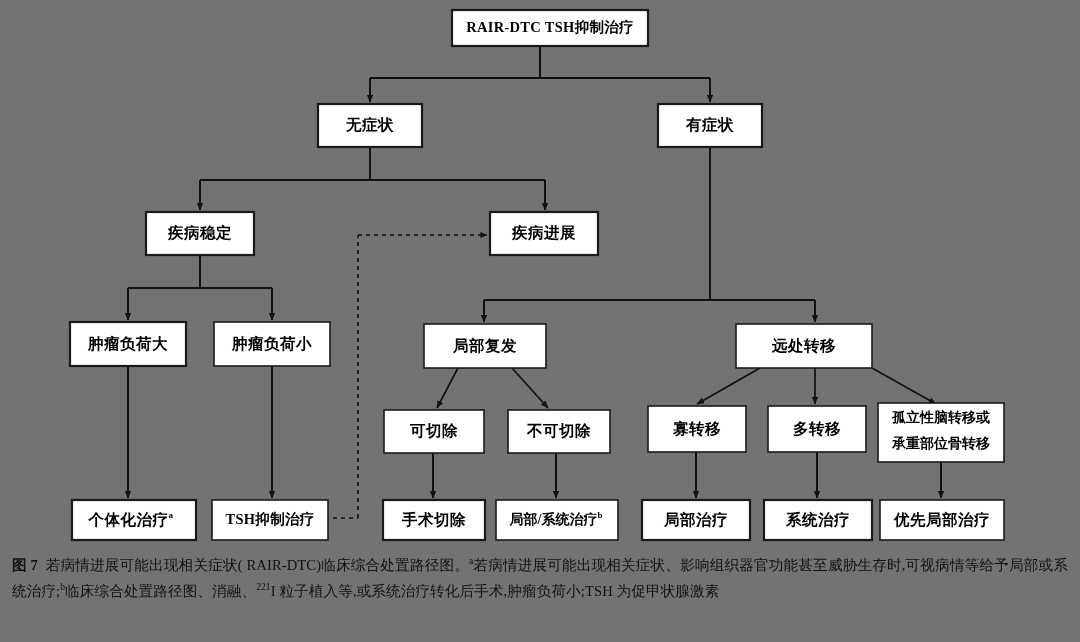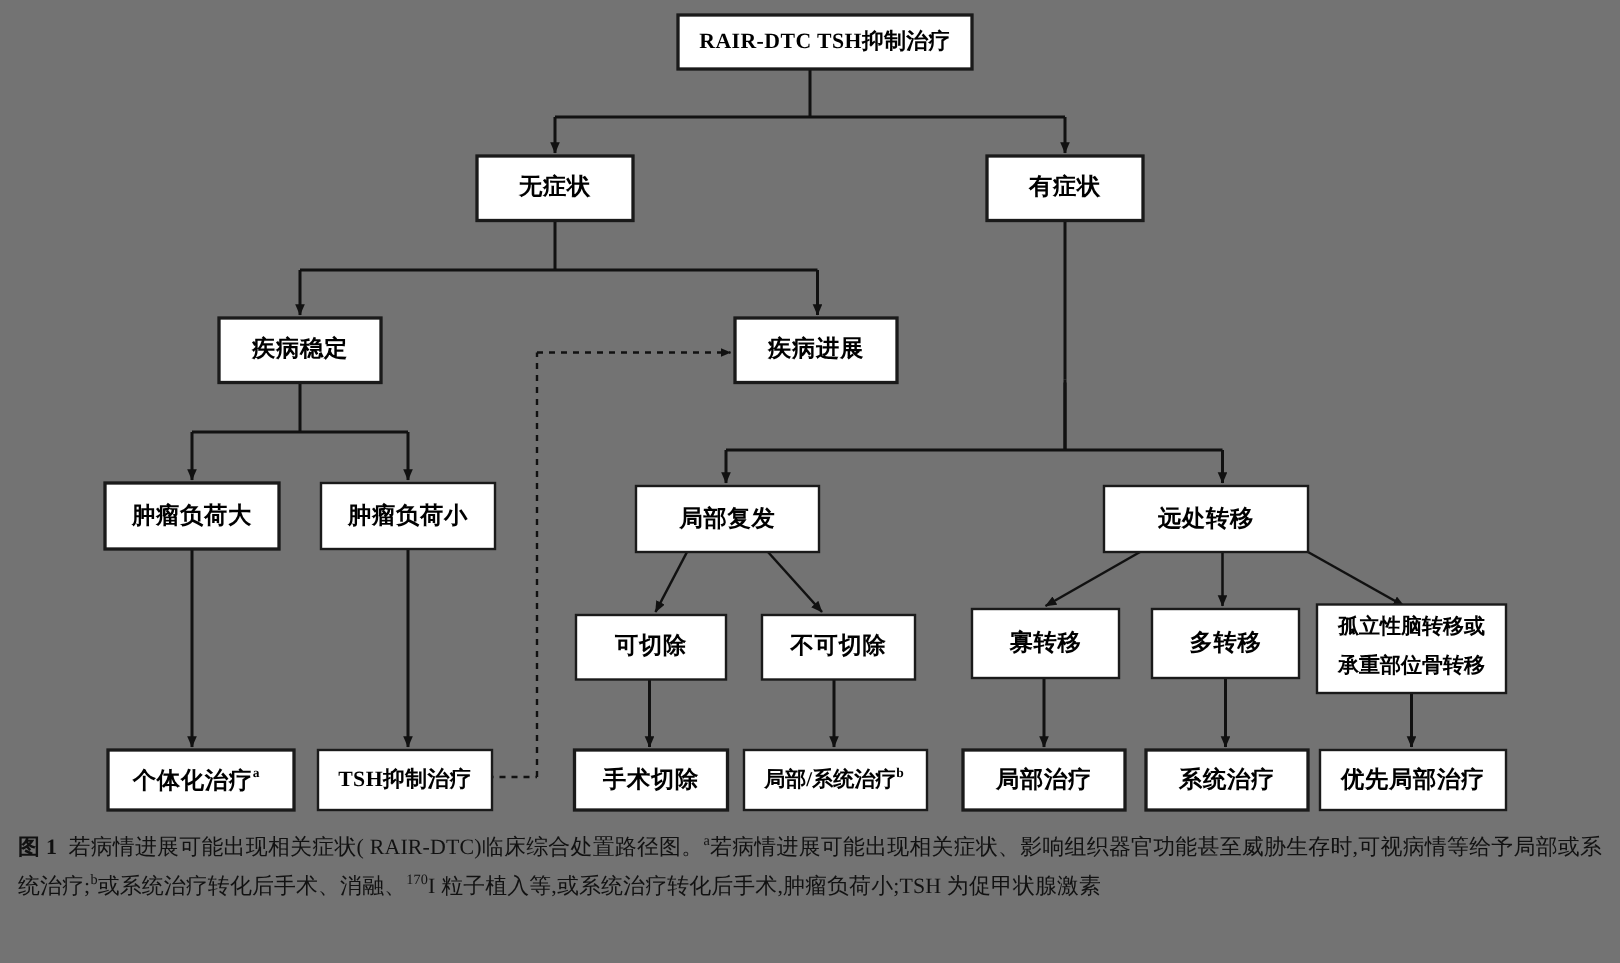--- a/index.html
+++ b/index.html
@@ -231,16 +231,16 @@
       <text class="nodetext" x="818" y="521">系统治疗</text>
     </g>
 
     <g>
       <rect class="nodebox" x="880" y="500" width="124" height="40"></rect>
       <text class="nodetext" x="942" y="521">优先局部治疗</text>
     </g>
   </svg>
 
   <div id="caption">
-    <span class="figlabel">图 1</span>&nbsp;&nbsp;<span>若病情进展可能出现相关症状( RAIR-DTC)临床综合处置路径图。</span><sup>a</sup><span>若病情进展可能出现相关症状、影响组织器官功能甚至威胁生存时,可视病情等给予局部或系统治疗;</span><sup>b</sup><span>或系统治疗转化后手术、消融、</span><sup>170</sup><span>I 粒子植入等,或系统治疗转化后手术,肿瘤负荷小;TSH 为促甲状腺激素</span>
+    <span class="figlabel">图 7</span>&nbsp;&nbsp;<span>若病情进展可能出现相关症状( RAIR-DTC)临床综合处置路径图。</span><sup>a</sup><span>若病情进展可能出现相关症状、影响组织器官功能甚至威胁生存时,可视病情等给予局部或系统治疗;</span><sup>b</sup><span>临床综合处置路径图、消融、</span><sup>221</sup><span>I 粒子植入等,或系统治疗转化后手术,肿瘤负荷小;TSH 为促甲状腺激素</span>
   </div>
 
 </div>
 
 </body></html>

